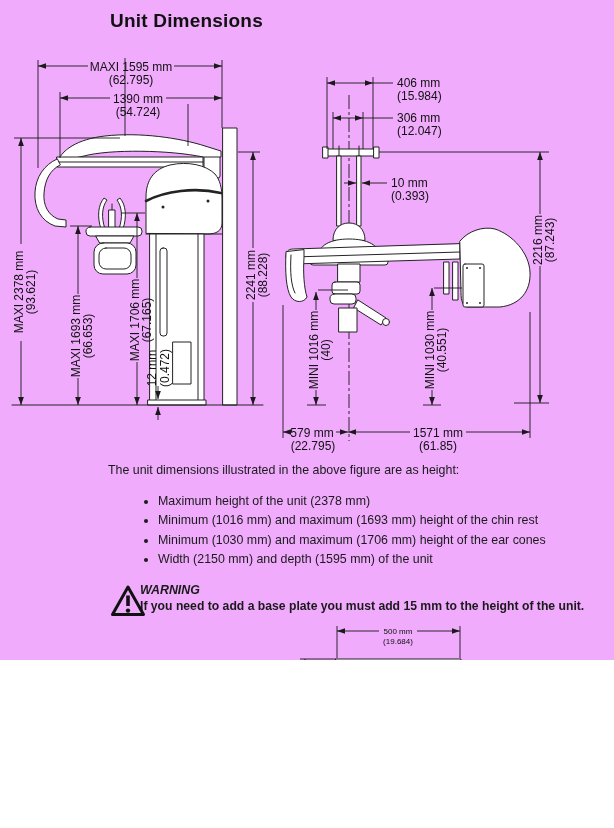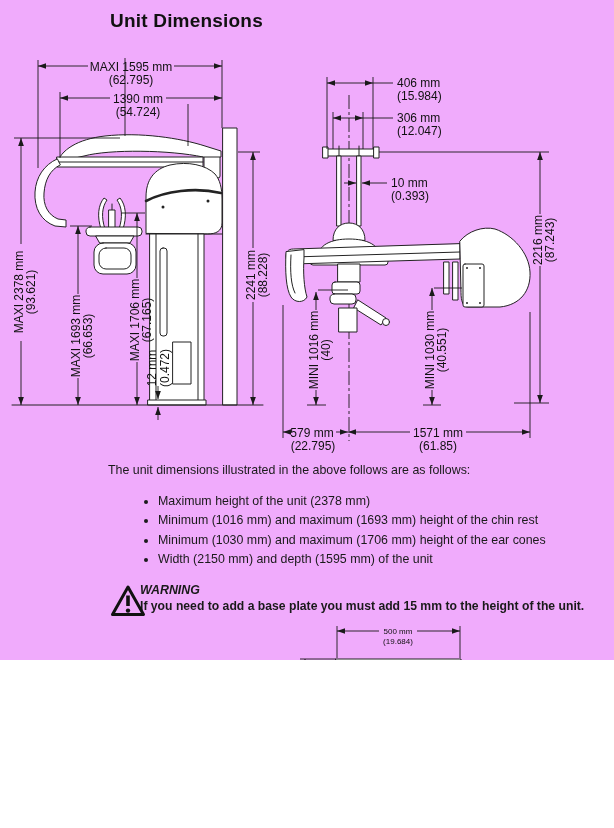--- a/index.html
+++ b/index.html
@@ -223,21 +223,21 @@
 
         <line x1="530" y1="312" x2="530" y2="438"></line>
         <line x1="348" y1="432" x2="410" y2="432" marker-start="url(#arw)"></line>
         <line x1="466" y1="432" x2="530" y2="432" marker-end="url(#arw)"></line>
         <text class="dl" x="438" y="436.5" text-anchor="middle">1571 mm</text>
         <text class="dl" x="438" y="450" text-anchor="middle">(61.85)</text>
       </g>
     </g>
   </svg>
 
-  <div class="intro">The unit dimensions illustrated in the above follows are as follows:</div>
+  <div class="intro">The unit dimensions illustrated in the above figure are as height:</div>
   <ul class="bullets">
     <li>Maximum height of the unit (2378 mm)</li>
     <li>Minimum (1016 mm) and maximum (1693 mm) height of the chin rest</li>
     <li>Minimum (1030 mm) and maximum (1706 mm) height of the ear cones</li>
     <li>Width (2150 mm) and depth (1595 mm) of the unit</li>
   </ul>
 
   <div class="warnbox">
     <svg class="warnicon" width="36" height="35" viewBox="0 0 36 35">
       <path d="M18,3 L33.5,30.5 L2.5,30.5 Z" fill="none" stroke="#111" stroke-width="3" stroke-linejoin="round"></path>

